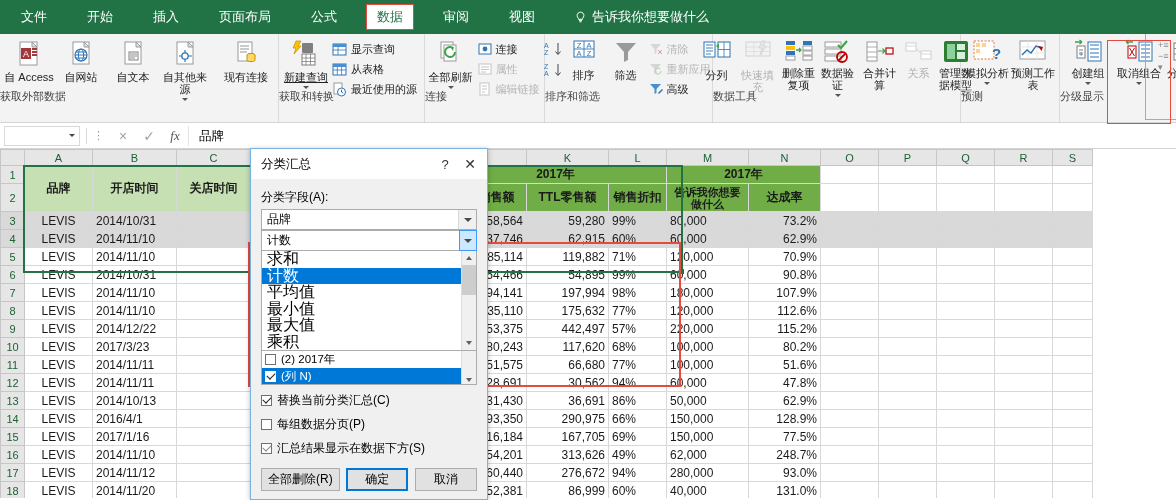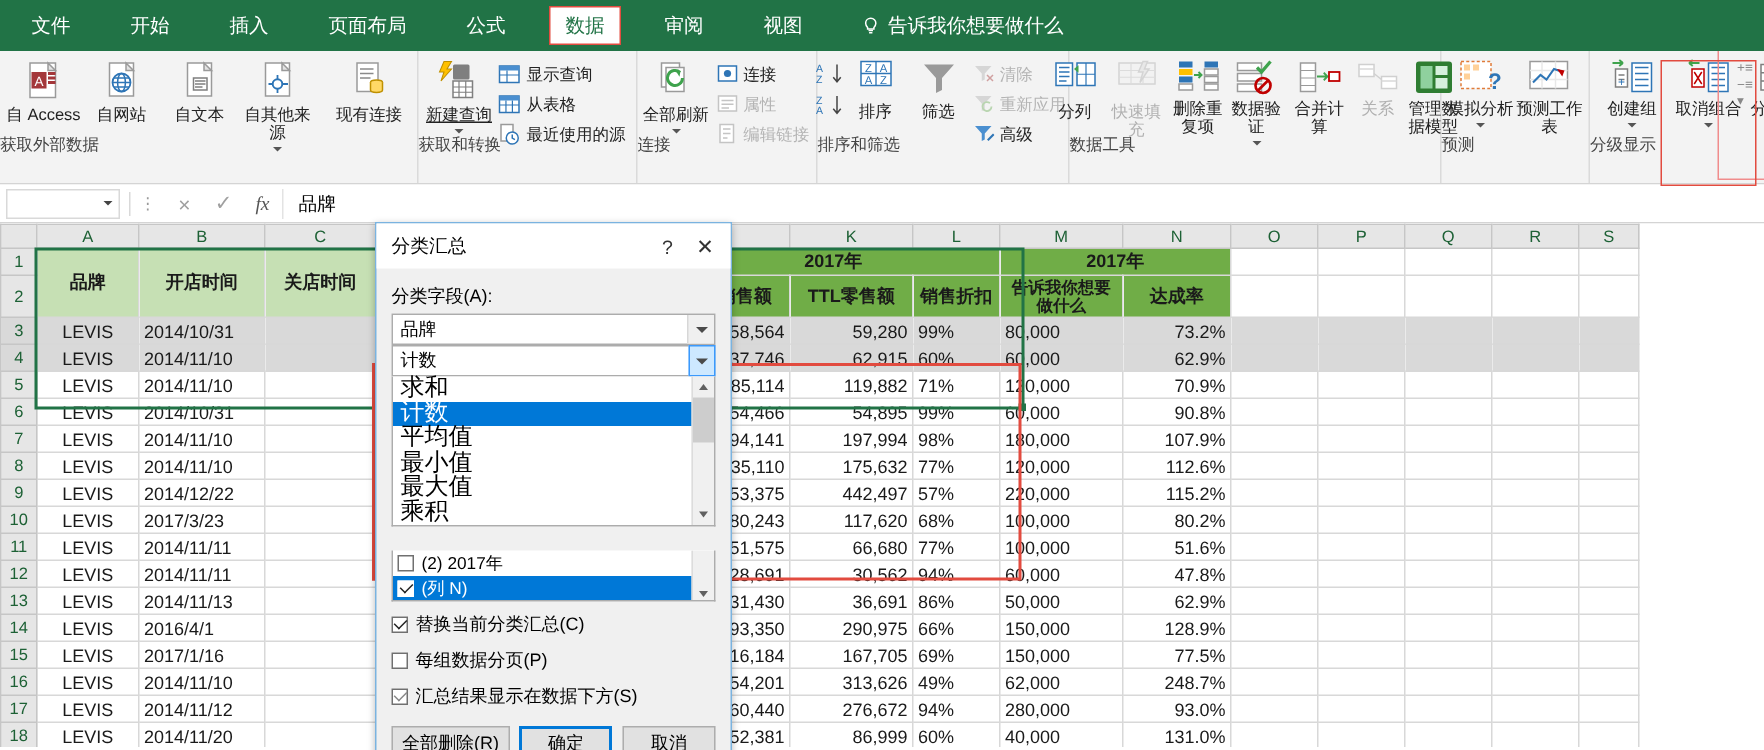--- a/index.html
+++ b/index.html
@@ -858,21 +858,21 @@
           <td class="cell num">47.8%</td>
           <td class="cell "></td>
           <td class="cell "></td>
           <td class="cell "></td>
           <td class="cell "></td>
           <td class="cell "></td>
         </tr>
         <tr>
           <td class="rowhdr">13</td>
           <td class="cell ctr">LEVIS</td>
-          <td class="cell ">2014/11/13</td>
+          <td class="cell ">2014/10/13</td>
           <td class="cell "></td>
           <td class="cell ">SP320045</td>
           <td class="cell c-yellow"></td>
           <td class="cell c-yellow">方冰溶</td>
           <td class="cell num">31,430</td>
           <td class="cell num">36,691</td>
           <td class="cell ">86%</td>
           <td class="cell ">50,000</td>
           <td class="cell num">62.9%</td>
           <td class="cell "></td>
@@ -1024,21 +1024,21 @@
         <div class="up">
             <span class="caret-up"></span>
           </div>
         <div class="thumb"></div>
         <div class="dn" style="position:absolute;bottom:0;left:0;right:0">
             <span class="caret-dn"></span>
           </div>
       </div>
     </div>
 
-    <div class="fieldlist" style="margin-top:16px;border-top:none">
+    <div class="fieldlist" style="margin-top:0;border-top:none">
       <div class="row">
         <span class="cbx"></span>
         <span>(2) 2017年</span>
       </div>
       <div class="row sel">
         <span class="cbx on w"></span>
         <span>(列 N)</span>
       </div>
       <div style="position:absolute;right:0;top:0;bottom:0;width:15px;background:#f0f0f0;border-left:1px solid #dcdcdc;display:flex;align-items:flex-end;justify-content:center;padding-bottom:2px">
         <span class="caret-dn"></span>

